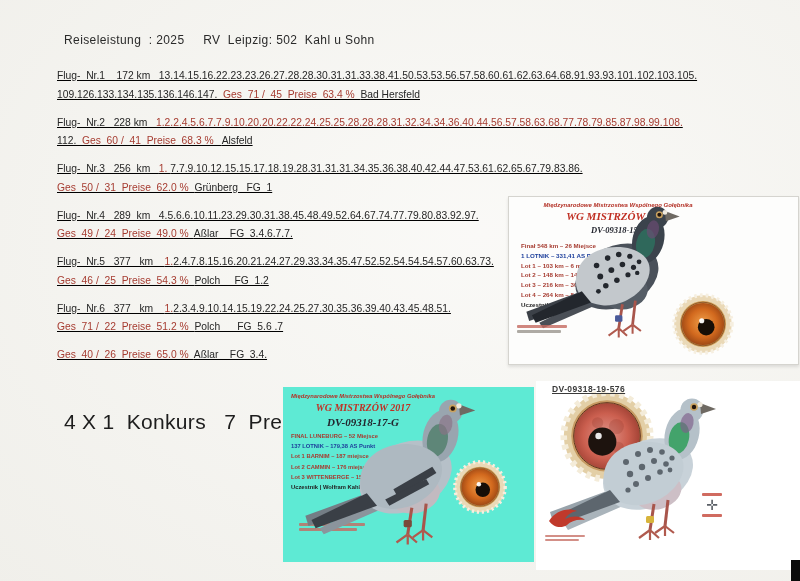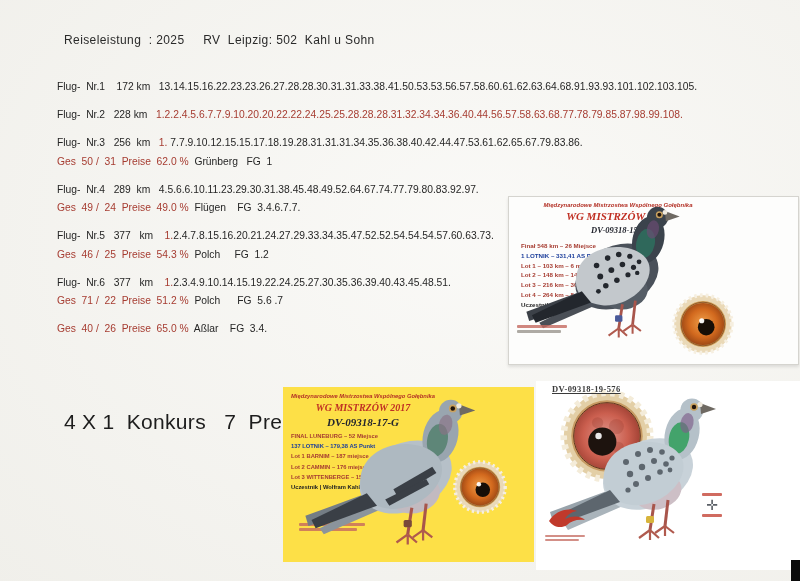--- a/index.html
+++ b/index.html
@@ -9,36 +9,36 @@
     font-family:"Liberation Sans","DejaVu Sans",sans-serif;
     -webkit-font-smoothing:antialiased;
   }
   .paper-tint{position:absolute;inset:0;background:radial-gradient(ellipse at 60% 40%, rgba(255,255,255,.5), rgba(0,0,0,.02));pointer-events:none;}
 
   .doc-title{
     position:absolute;left:64px;top:33px;
     font-size:12px;color:#2a2a2a;white-space:pre;letter-spacing:.4px;
   }
 
-  .flight-list{position:absolute;left:57px;top:78px;width:725px;}
+  .flight-list{position:absolute;left:57px;top:67px;width:725px;text-decoration:underline;}
   .f-entry{margin-bottom:9.5px;}
   .f-line{font-size:10.3px;line-height:18.5px;white-space:pre;color:#262626;}
   .seg-k{color:#262626;}
   .seg-r{color:#a63c31;}
   .seg-b{color:#1d3f9b;}
 
   .footer-line{
     position:absolute;left:64px;top:410px;
     font-size:21px;color:#1d1d1d;white-space:pre;letter-spacing:.3px;
   }
 
   
   .card{position:absolute;background:#fdfdfc;}
   .card-2015{left:508px;top:196px;width:289px;height:167px;border:1px solid #d5d4cf;box-shadow:0 2px 3px rgba(0,0,0,.10);}
-  .card-2017{left:283px;top:387px;width:251px;height:175px;background:#fde047;}
+  .card-2017{left:283px;top:387px;width:251px;height:175px;background:#5eead4;}
   .photo-2019{left:536px;top:381px;width:264px;height:189px;position:absolute;background:#fff;}
 
   .card-header{font-style:italic;font-weight:bold;color:#b33126;text-align:center;}
   .card-2015 .card-header{position:absolute;left:4px;top:5px;width:210px;font-size:6px;}
   .card-2017 .card-header{position:absolute;left:0px;top:6px;width:160px;font-size:5.8px;}
   .card-title{font-family:"Liberation Serif","DejaVu Serif",serif;font-weight:bold;font-style:italic;color:#c03024;text-align:center;}
   .card-2015 .card-title{position:absolute;left:4px;top:13px;width:210px;font-size:11px;}
   .card-2017 .card-title{position:absolute;left:0px;top:15px;width:160px;font-size:10px;}
   .card-ring{font-family:"Liberation Serif","DejaVu Serif",serif;font-weight:bold;font-style:italic;color:#23252e;text-align:center;}
   .card-2015 .card-ring{position:absolute;left:4px;top:28px;width:210px;font-size:8.5px;}
@@ -58,21 +58,21 @@
 
   .pigeon-svg{position:absolute;}
   .pigeon-2015{--body:#4a515a;--head:#3b434c;--tail:#3c4148;--tail2:#4a4f56;--wing:#c3c8cc;--prim:#23272d;--belly:#555d66;--sheen:#2e6f5e;--sheen2:#6d4b74;--checkers:1;--bars:0;--ring:#4a5a9a;}
   .pigeon-2017{--body:#b6c0c8;--head:#99a5af;--tail:#747d85;--tail2:#8b949c;--wing:#aeb9c1;--prim:#3a3f46;--belly:#c2bac0;--sheen:#53806e;--sheen2:#8b7286;--checkers:0;--bars:1;--ring:#7a4a3a;}
   .pigeon-2019{--body:#c8d2d9;--head:#b5c1c9;--tail:#98a3ab;--tail2:#aab4bb;--wing:#c2cdd4;--prim:#5d666e;--belly:#cdbfc6;--sheen:#2f9e5b;--sheen2:#7e5f8a;--checkers:1;--bars:0;--ring:#d7b43c;}
 
   .eye-svg{position:absolute;}
 
   .label-2019{
     position:absolute;left:552px;top:384px;z-index:6;
-    font-size:8.5px;color:#3a3a3a;text-decoration:underline;letter-spacing:.4px;font-weight:bold;font-family:Liberation Serif, serif;
+    font-size:8.5px;color:#3a3a3a;text-decoration:underline;letter-spacing:.4px;font-weight:bold;
   }
 
   .crest{position:absolute;left:700px;top:492px;width:24px;height:37px;z-index:6;text-align:center;}
   .crest .crest-bar{height:3px;background:#c0392b;opacity:.75;margin:1px 2px;border-radius:1px;}
   .crest .crest-glyph{font-size:14px;line-height:16px;color:#5a5f66;}
 
   .photog-logo{position:absolute;left:543px;top:505px;width:46px;height:34px;z-index:6;}
   .photog-logo .bar{height:2.5px;background:#c4695f;opacity:.75;border-radius:1px;margin:1.5px 2px 0 2px;}
 
   .scan-corner{position:absolute;right:0;bottom:0;width:9px;height:21px;background:#0b0b0b;}
@@ -166,31 +166,33 @@
       <circle cx="41" cy="50" r="3.4" fill="#ffffff" opacity="0.9"></circle>
     </symbol>
   </defs>
 </svg>
 
 <div class="doc-title">Reiseleistung  : 2025     RV  Leipzig: 502  Kahl u Sohn</div>
 
 <div class="flight-list" id="flights">
     <div class="f-entry">
       <div class="f-line"><span class="seg-k">Flug-  Nr.1    172 km   13.14.15.16.22.23.23.26.27.28.28.30.31.31.33.38.41.50.53.53.56.57.58.60.61.62.63.64.68.91.93.93.101.102.103.105.</span></div>
+      <div class="f-line"><span class="seg-k">109.126.133.134.135.136.146.147.  </span><span class="seg-r">Ges  71 /  45  Preise  63.4 %  </span><span class="seg-k">Bad Hersfeld</span></div>
     </div>
     <div class="f-entry">
       <div class="f-line"><span class="seg-k">Flug-  Nr.2   228 km   </span><span class="seg-r">1.2.2.4.5.6.7.7.9.10.20.20.22.22.24.25.25.28.28.28.31.32.34.34.36.40.44.56.57.58.63.68.77.78.79.85.87.98.99.108.</span></div>
+      <div class="f-line"><span class="seg-k">112.  </span><span class="seg-r">Ges  60 /  41  Preise  68.3 %   </span><span class="seg-k">Alsfeld</span></div>
     </div>
     <div class="f-entry">
       <div class="f-line"><span class="seg-k">Flug-  Nr.3   256  km   </span><span class="seg-r">1. </span><span class="seg-k">7.7.9.10.12.15.15.17.18.19.28.31.31.31.34.35.36.38.40.42.44.47.53.61.62.65.67.79.83.86.</span></div>
       <div class="f-line"><span class="seg-r">Ges  50 /  31  Preise  62.0 %  </span><span class="seg-k">Grünberg   FG  1</span></div>
     </div>
     <div class="f-entry">
       <div class="f-line"><span class="seg-k">Flug-  Nr.4   289  km   4.5.6.6.10.11.23.29.30.31.38.45.48.49.52.64.67.74.77.79.80.83.92.97.</span></div>
-      <div class="f-line"><span class="seg-r">Ges  49 /  24  Preise  49.0 %  </span><span class="seg-k">Flügen    FG  3.4.6.7.7.</span></div>
+      <div class="f-line"><span class="seg-r">Ges  49 /  24  Preise  49.0 %  </span><span class="seg-k">Aßlar    FG  3.4.6.7.7.</span></div>
     </div>
     <div class="f-entry">
       <div class="f-line"><span class="seg-k">Flug-  Nr.5   377   km    </span><span class="seg-r">1.</span><span class="seg-k">2.4.7.8.15.16.20.21.24.27.29.33.34.35.47.52.52.54.54.54.57.60.63.73.</span></div>
       <div class="f-line"><span class="seg-r">Ges  46 /  25  Preise  54.3 %  </span><span class="seg-k">Polch     FG  1.2</span></div>
     </div>
     <div class="f-entry">
       <div class="f-line"><span class="seg-k">Flug-  Nr.6   377   km    </span><span class="seg-r">1.</span><span class="seg-k">2.3.4.9.10.14.15.19.22.24.25.27.30.35.36.39.40.43.45.48.51.</span></div>
       <div class="f-line"><span class="seg-r">Ges  71 /  22  Preise  51.2 %  </span><span class="seg-k">Polch      FG  5.6 .7</span></div>
     </div>
     <div class="f-entry">

